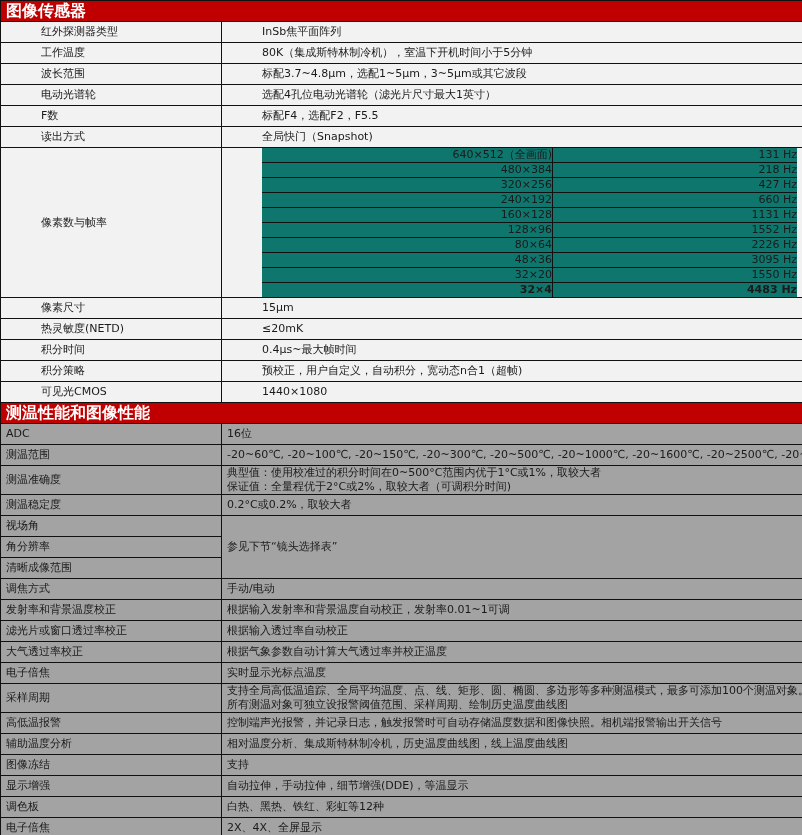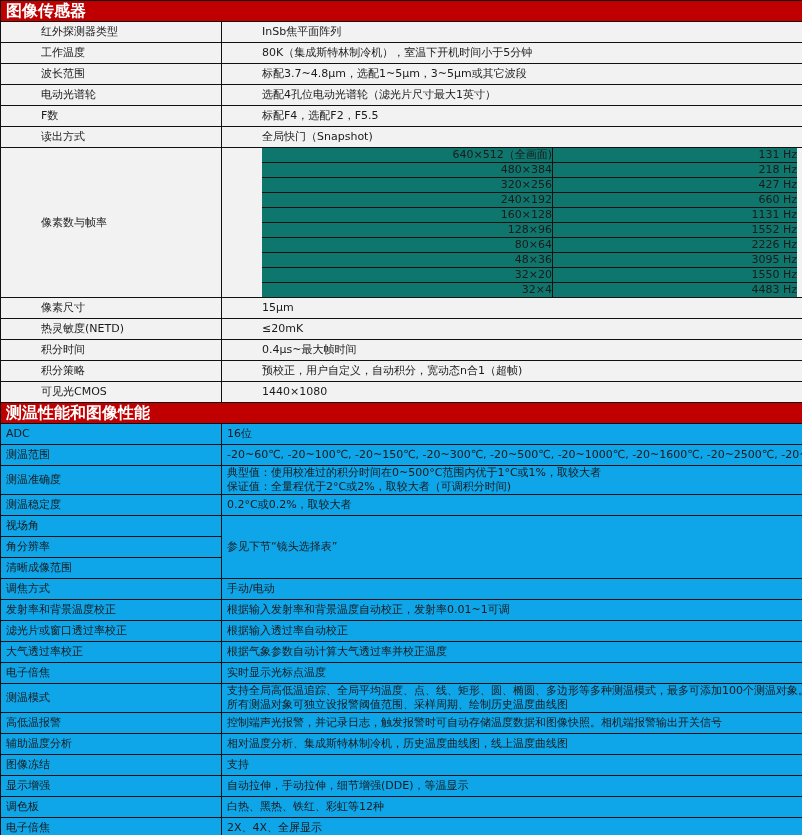--- a/index.html
+++ b/index.html
@@ -3,27 +3,27 @@
 <meta charset="utf-8">
 <style>
   html, body { margin: 0; padding: 0; background: #ffffff; }
   body { width: 802px; height: 835px; overflow: hidden; font-family: "DejaVu Sans", "Liberation Sans", sans-serif; font-size: 11px; color: #1a1a1a; }
   table.spec { border-collapse: collapse; width: 802px; table-layout: fixed; }
   table.spec td { border: 1px solid #111; padding: 0 5px; height: 20px; line-height: 14px; vertical-align: middle; white-space: nowrap; overflow: hidden; }
   col.c1 { width: 221px; }
   col.c2 { width: 581px; }
   tr.section td { background: #c00000; color: #ffffff; font-weight: bold; height: 20px; font-size: 16px; }
   tr.sec1 td { background: #f2f2f2; padding-left: 40px; }
-  tr.sec2 td { background: #0ea5e9; }
+  tr.sec2 td { background: #a3a3a3; }
   td.multi { white-space: normal; line-height: 13px; padding-top: 1px; padding-bottom: 1px; }
   td.center { }
   td.inner { padding: 0; }
   table.fr { border-collapse: collapse; width: 100%; table-layout: fixed; }
   table.fr td { border: none; border-bottom: 1px solid #111; height: 14px; line-height: 14px; padding: 0; text-align: right; font-size: 11px; background: #0f766e; }
-  table.fr tr:last-child td { border-bottom: none; }
+  table.fr tr:last-child td { border-bottom: none; font-weight: bold; }
   table.fr td.res { border-right: 1px solid #111; width: 290px; }
 </style>
 </head>
 <body>
 
 <table class="spec">
   <colgroup>
       <col class="c1">
       <col class="c2">
     </colgroup>
@@ -178,21 +178,21 @@
   </tr>
   <tr class="sec2">
     <td>大气透过率校正</td>
     <td>根据气象参数自动计算大气透过率并校正温度</td>
   </tr>
   <tr class="sec2">
     <td>电子倍焦</td>
     <td>实时显示光标点温度</td>
   </tr>
   <tr class="sec2">
-    <td>测温模式</td>
+    <td>采样周期</td>
     <td class="multi">
       <div>支持全局高低温追踪、全局平均温度、点、线、矩形、圆、椭圆、多边形等多种测温模式，最多可添加100个测温对象。</div>
       <div>所有测温对象可独立设报警阈值范围、采样周期、绘制历史温度曲线图</div>
     </td>
   </tr>
   <tr class="sec2">
     <td>高低温报警</td>
     <td>控制端声光报警，并记录日志，触发报警时可自动存储温度数据和图像快照。相机端报警输出开关信号</td>
   </tr>
   <tr class="sec2">

